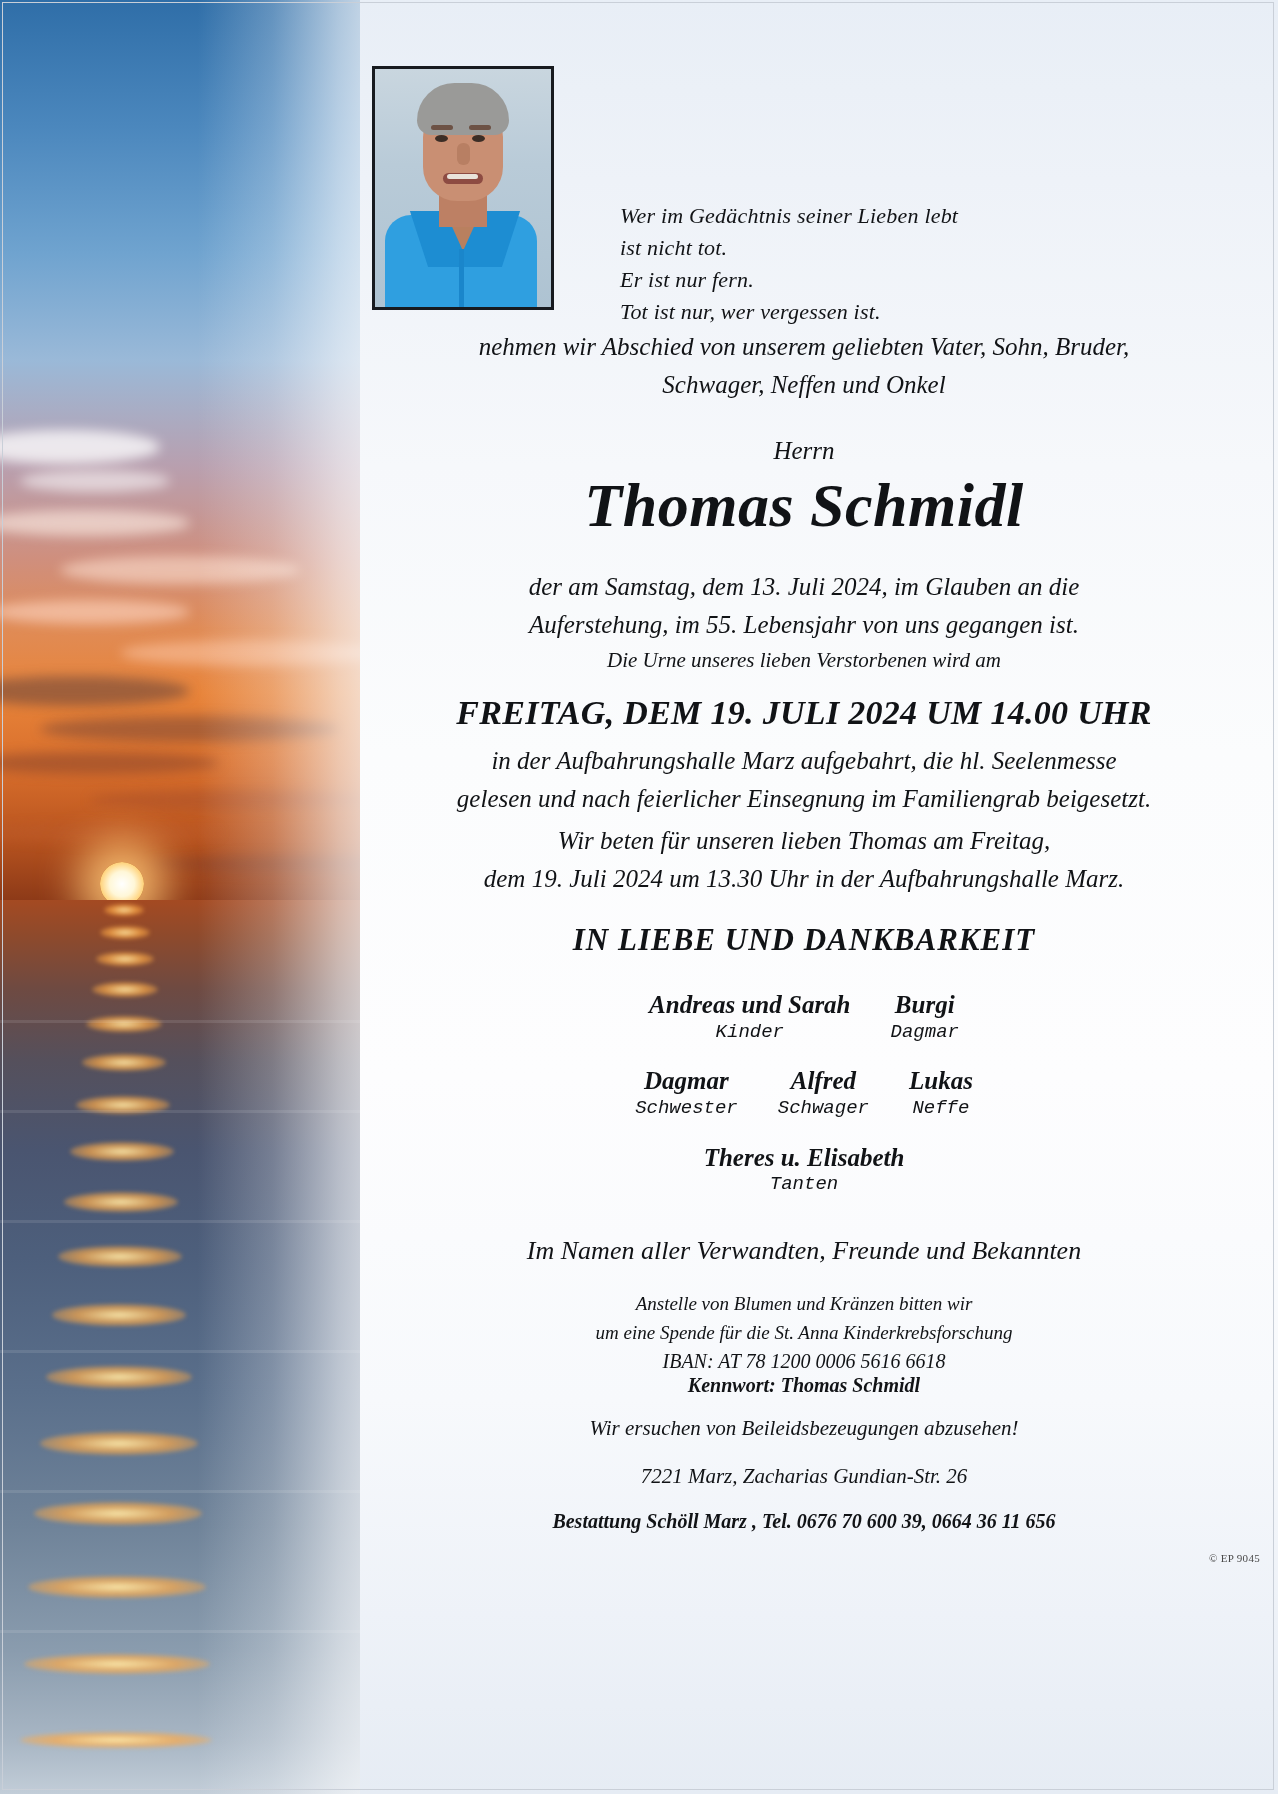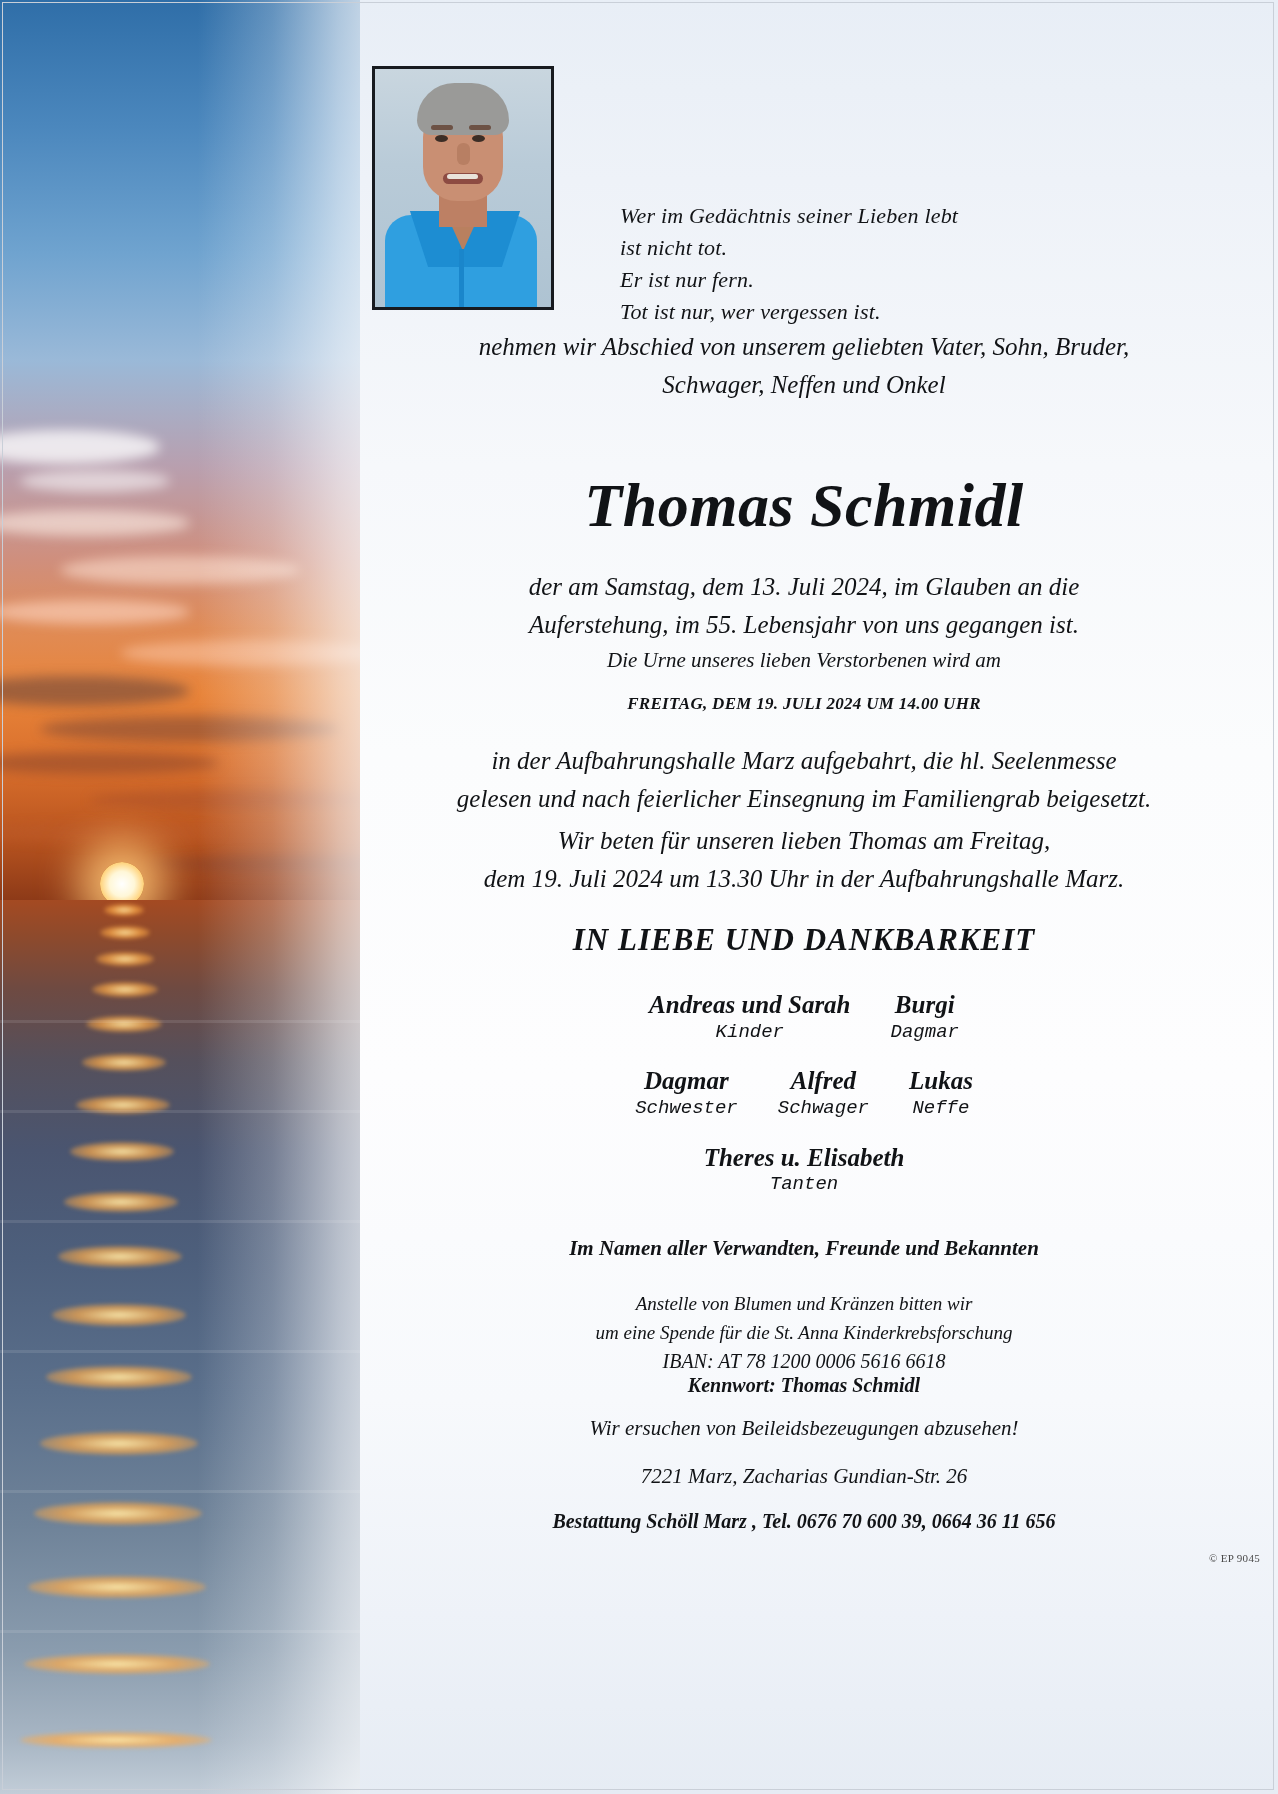--- a/index.html
+++ b/index.html
@@ -292,21 +292,21 @@
     top: 568px;
     font-size: 25px;
     line-height: 1.52;
   }
   .urn {
     top: 648px;
     font-size: 21px;
   }
   .fdate {
     top: 694px;
-    font-size: 17px;
+    font-size: 34px;
     font-weight: bold;
     letter-spacing: 0.3px;
   }
   .halle {
     top: 742px;
     font-size: 25px;
     line-height: 1.52;
   }
   .pray {
     top: 822px;
@@ -346,22 +346,22 @@
   .fam-rel {
     font-style: italic;
     font-size: 19px;
     line-height: 1.25;
     white-space: nowrap;
     font-family: Liberation Mono, monospace;
   }
 
   .imnamen {
     top: 1236px;
-    font-size: 21px;
-    font-weight: bold;
+    font-size: 26px;
+    font-weight: normal;
   }
   .spende {
     top: 1290px;
     font-size: 19px;
     line-height: 1.5;
   }
   .iban {
     top: 1350px;
     font-size: 20px;
   }
@@ -473,20 +473,21 @@
       <div>ist nicht tot.</div>
       <div>Er ist nur fern.</div>
       <div>Tot ist nur, wer vergessen ist.</div>
     </div>
 
     <div class="blk intro">
       <div>nehmen wir Abschied von unserem geliebten Vater, Sohn, Bruder,</div>
       <div>Schwager, Neffen und Onkel</div>
     </div>
 
+    <div class="blk herr">Herrn</div>
     <div class="blk name">Thomas Schmidl</div>
 
     <div class="blk death">
       <div>der am Samstag, dem 13. Juli 2024, im Glauben an die</div>
       <div>Auferstehung, im 55. Lebensjahr von uns gegangen ist.</div>
     </div>
 
     <div class="blk urn">Die Urne unseres lieben Verstorbenen wird am</div>
     <div class="blk fdate">FREITAG, DEM 19. JULI 2024 UM 14.00 UHR</div>
 

